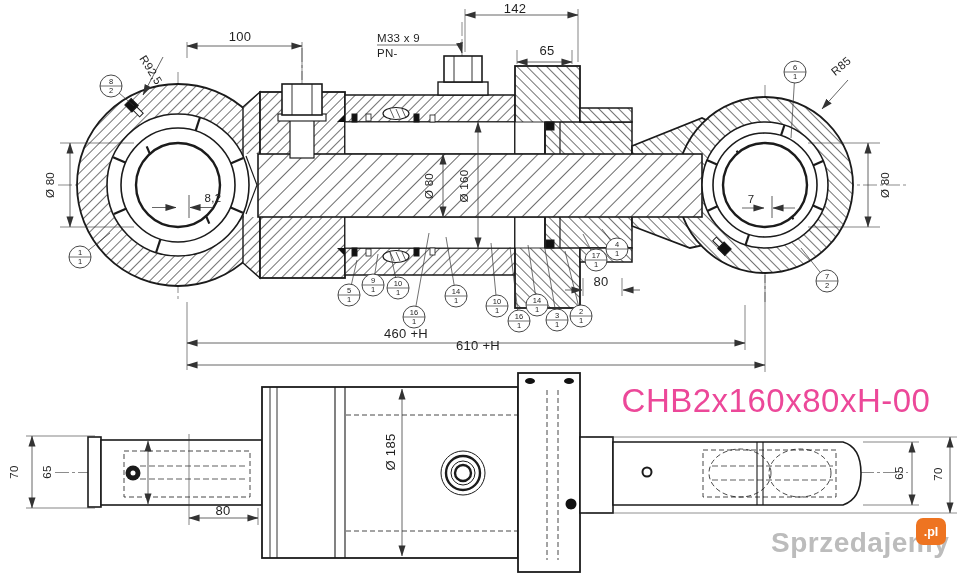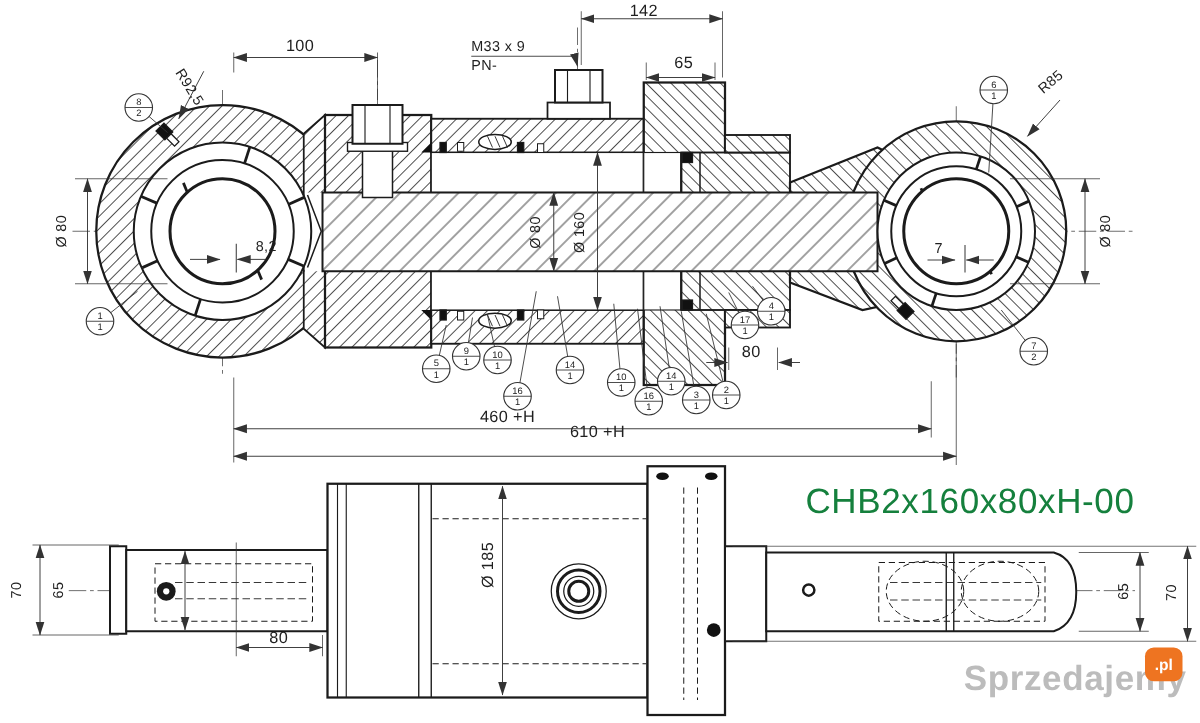--- a/index.html
+++ b/index.html
@@ -10,21 +10,21 @@
        white-space:nowrap;letter-spacing:0.3px;}
   .lbl.big{font-size:13px;}
   .lbl.left{transform:translate(0,-50%);}
   .lbl.rot{transform:translate(-50%,-50%) rotate(-90deg);}
   .lbl.r58{transform:translate(-50%,-50%) rotate(58deg);}
   .lbl.rm40{transform:translate(-50%,-50%) rotate(-40deg);}
   .balloon{position:absolute;width:22px;height:22px;margin-left:-11px;margin-top:-11px;
            display:flex;flex-direction:column;align-items:center;justify-content:center;
            font-size:7.5px;line-height:9px;color:#222;}
   .balloon span{display:block;}
-  .title{position:absolute;transform:translate(-50%,-50%);font-size:28px;color:#15803d;
+  .title{position:absolute;transform:translate(-50%,-50%);font-size:33px;color:#ec4899;
          letter-spacing:0.5px;white-space:nowrap;}
   .wm{position:absolute;left:771px;top:527px;font-size:28px;font-weight:700;
       color:#bcbcbc;letter-spacing:0.5px;}
   .wm-badge{position:absolute;left:916px;top:518px;width:30px;height:27px;border-radius:7px;
             display:flex;align-items:center;justify-content:center;
             font-size:12.5px;font-weight:700;color:#fff;}
 </style>
 </head>
 <body>
 

